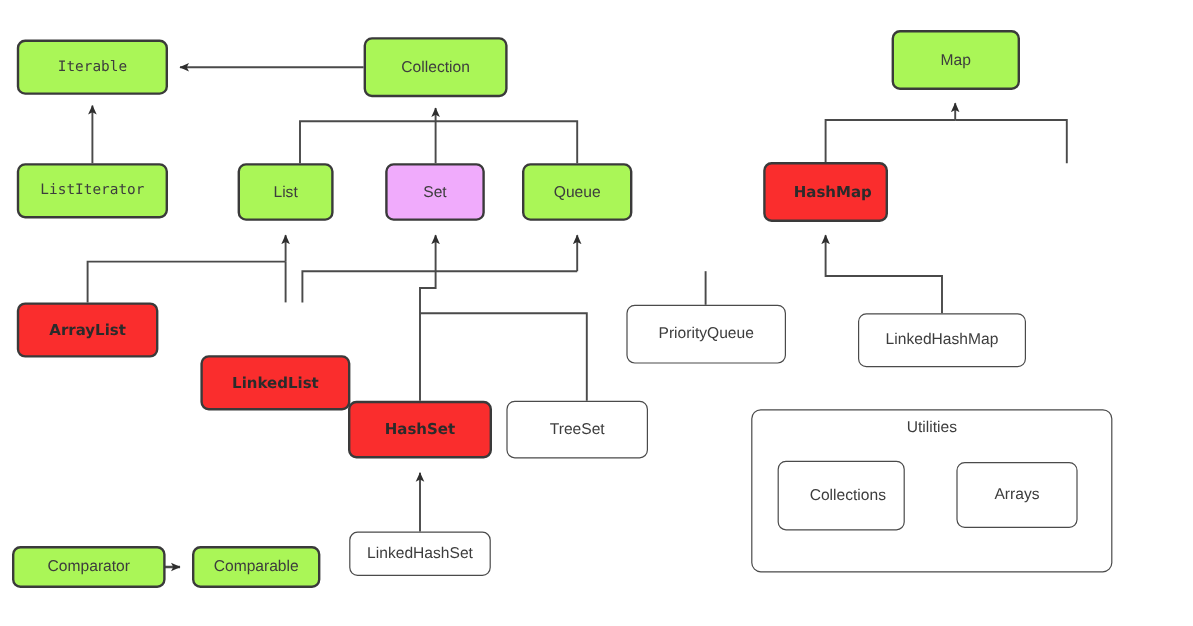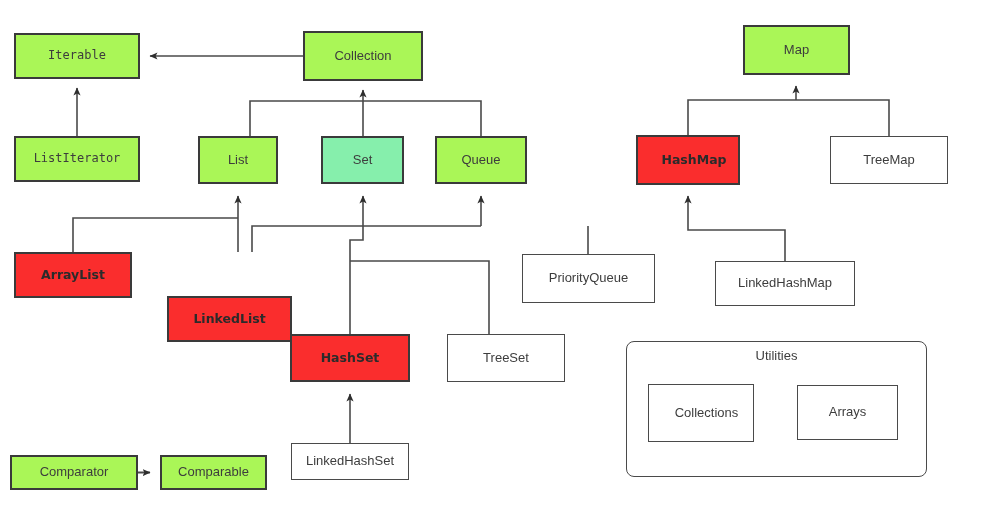--- a/index.html
+++ b/index.html
@@ -23,21 +23,21 @@
     height: 522px;
     pointer-events: none;
   }
   .node {
     position: absolute;
     box-sizing: border-box;
     display: flex;
     align-items: center;
     justify-content: center;
     border: 2px solid #3a3a3a;
-    border-radius: 0;
+    border-radius: 7px;
     font-size: 13px;
     color: #3d3d3d;
     text-align: center;
     line-height: 1.1;
     background: #ffffff;
     z-index: 2;
   }
   .node.iface {
     background: #aaf657;
   }
@@ -128,39 +128,38 @@
   <div class="node iface mono" style="left: 14px; top: 33px; width: 126px; height: 46px; background: rgb(170, 246, 87);">Iterable</div>
 
   <div class="node iface" style="left: 303px; top: 31px; width: 120px; height: 50px; background: rgb(170, 246, 87);">Collection</div>
 
   <div class="node iface" style="left: 743px; top: 25px; width: 107px; height: 50px; background: rgb(170, 246, 87);">Map</div>
 
   <div class="node iface mono" style="left: 14px; top: 136px; width: 126px; height: 46px; background: rgb(170, 246, 87);">ListIterator</div>
 
   <div class="node iface" style="left: 198px; top: 136px; width: 80px; height: 48px; background: rgb(170, 246, 87);">List</div>
 
-  <div class="node iface" style="left: 321px; top: 136px; width: 83px; height: 48px; background: #86efac;">Set</div>
+  <div class="node iface" style="left: 321px; top: 136px; width: 83px; height: 48px; background: #f0abfc;">Set</div>
 
   <div class="node iface" style="left: 435px; top: 136px; width: 92px; height: 48px; background: rgb(170, 246, 87);">Queue</div>
 
   <div class="node impl" style="left: 636px; top: 135px; width: 104px; height: 50px; background: rgb(250, 45, 45); padding-left: 12px;">HashMap</div>
 
-  <div class="node plain" style="left: 830px; top: 136px; width: 118px; height: 48px; background: rgb(255, 255, 255);">TreeMap</div>
 
   <div class="node impl" style="left: 14px; top: 252px; width: 118px; height: 46px; background: rgb(250, 45, 45);">ArrayList</div>
 
   <div class="node impl" style="left: 167px; top: 252px; width: 125px; height: 46px; background: rgb(250, 45, 45); margin-top: 44px;">LinkedList</div>
 
   <div class="node plain" style="left: 522px; top: 254px; width: 133px; height: 49px; background: rgb(255, 255, 255);">PriorityQueue</div>
 
   <div class="node plain" style="left: 715px; top: 261px; width: 140px; height: 45px; background: rgb(255, 255, 255);">LinkedHashMap</div>
 
   <div class="node impl" style="left: 290px; top: 334px; width: 120px; height: 48px; background: rgb(250, 45, 45);">HashSet</div>
 
-  <div class="node plain" style="left: 447px; top: 334px; width: 118px; height: 48px; background: rgb(255, 255, 255);">TreeSet</div>
+  <div class="node plain" style="left: 422px; top: 334px; width: 118px; height: 48px; background: rgb(255, 255, 255);">TreeSet</div>
 
   <div class="node plain" style="left: 291px; top: 443px; width: 118px; height: 37px; background: rgb(255, 255, 255);">LinkedHashSet</div>
 
   <div class="node iface" style="left: 10px; top: 455px; width: 128px; height: 35px; background: rgb(170, 246, 87);">Comparator</div>
 
   <div class="node iface" style="left: 160px; top: 455px; width: 107px; height: 35px; background: rgb(170, 246, 87);">Comparable</div>
 
   <div class="group-box" style="left:626px; top:341px; width:301px; height:136px;">
     <div class="group-title">Utilities</div>
   </div>

